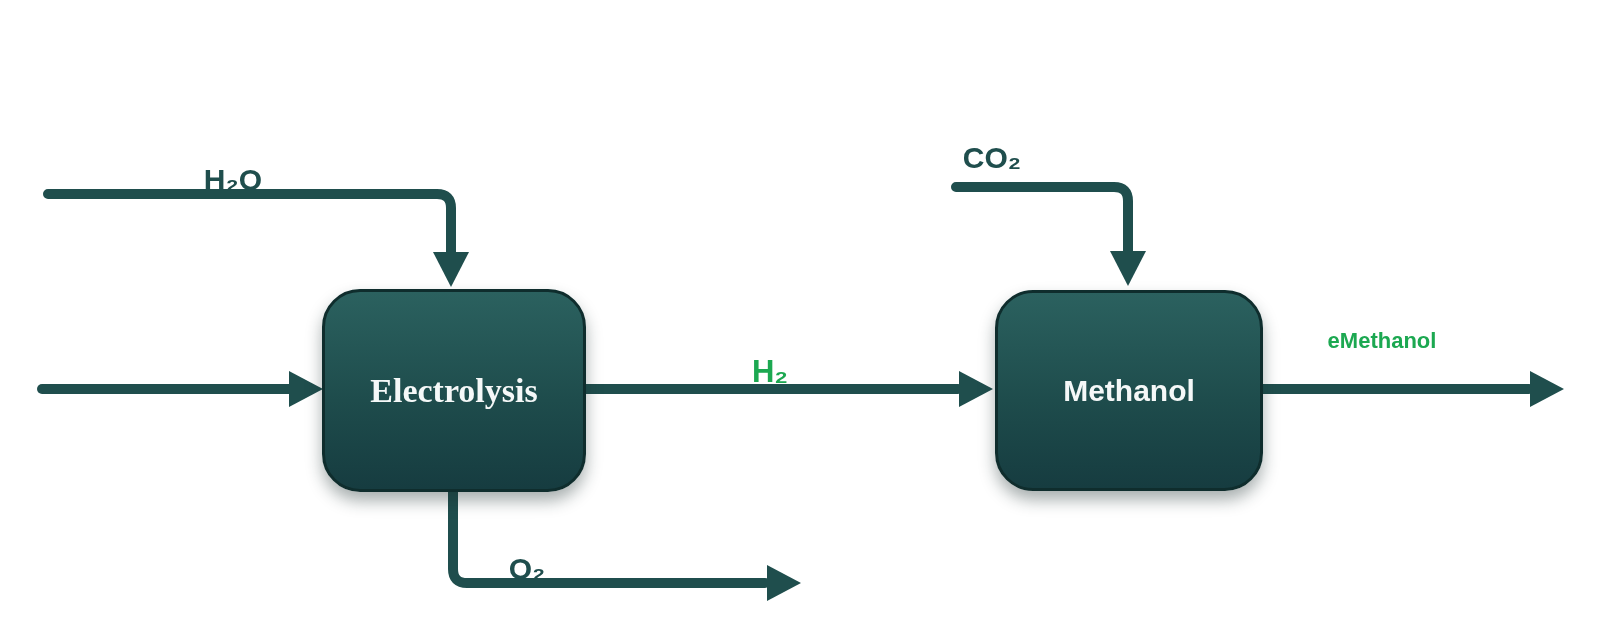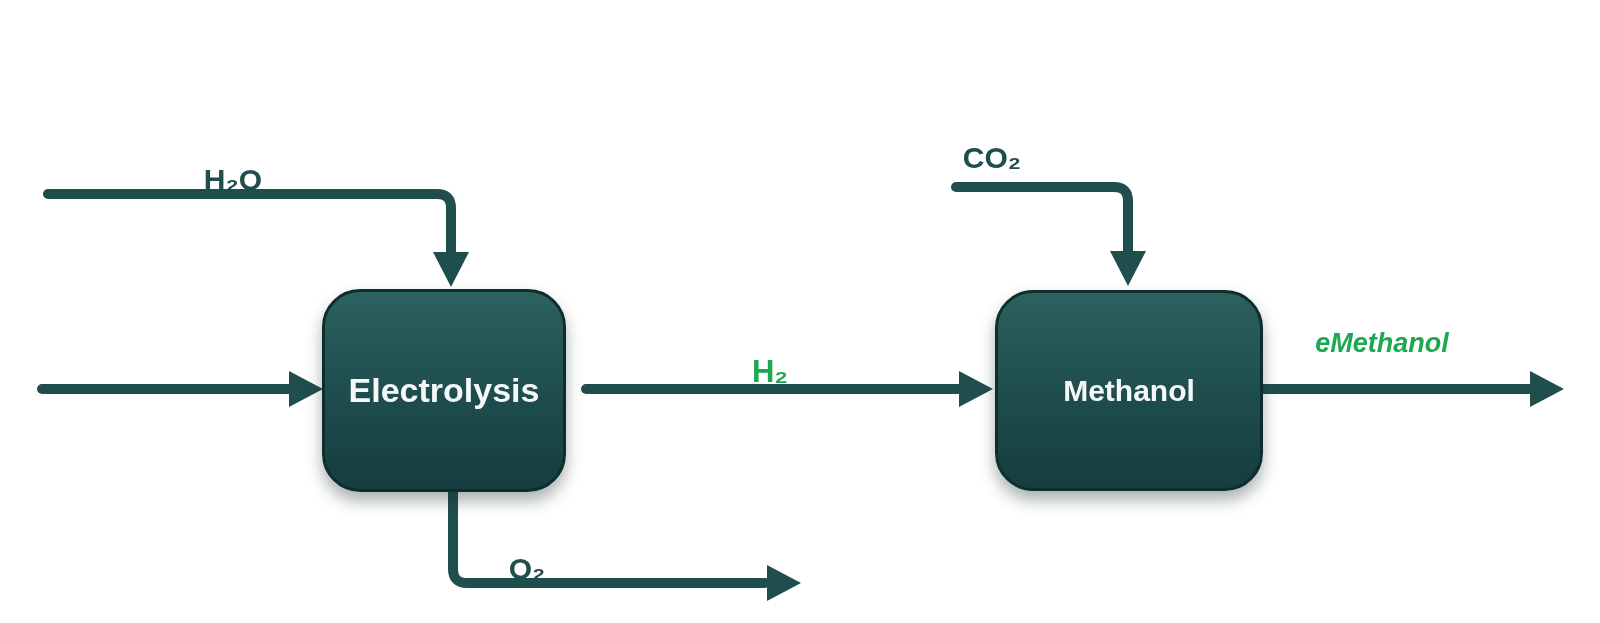--- a/index.html
+++ b/index.html
@@ -21,40 +21,40 @@
     justify-content: center;
     text-align: center;
     color: #f5f8f8;
     font-weight: bold;
     background: linear-gradient(180deg, #2b615f 0%, #1e4c4c 55%, #163c40 100%);
     border: 3px solid #0f2d2d;
     border-radius: 38px;
     box-shadow: 0 9px 16px rgba(25, 45, 45, 0.38);
     box-sizing: border-box;
   }
-  #electrolysis-box { left: 322px; top: 289px; width: 244px; height: 203px; font-size: 34px; }
+  #electrolysis-box { left: 322px; top: 289px; width: 264px; height: 203px; font-size: 34px; font-family: Liberation Serif, serif; }
   #methanol-box    { left: 995px; top: 290px; width: 268px; height: 201px; font-size: 30px; line-height: 39px; }
   #methanol-box span { display: block; }
 
   .stream-label {
     position: absolute;
     font-weight: bold;
     color: #1f4e4d;
     font-size: 30px;
     white-space: nowrap;
     margin-top: 32px;
   }
   .centered { transform: translateX(-50%); }
   .green { color: #1ca851; }
 
   #h2o-label        { left: 233px;  top: 131px; }
   #co2-label        { left: 992px;  top: 109px; }
   #renewable-label  { left: 25px;   top: 336px; font-size: 29px; }
   #h2-label         { left: 770px;  top: 322px; font-size: 31px; text-align: right; }
-  #emethanol-label  { left: 1382px; top: 296px; font-size: 27px; font-style: italic; }
+  #emethanol-label  { left: 1382px; top: 296px; font-size: 22px; }
   #o2-label         { left: 527px;  top: 520px; }
 </style>
 </head>
 <body>
 
 <div class="canvas">
 
   <svg class="flow-svg" viewBox="0 0 1600 623" fill="none" stroke="#1f4e4d" stroke-width="10" stroke-linecap="round" stroke-linejoin="round">
 
     <path d="M 48 194 L 437 194 Q 451 194 451 208 L 451 252"></path>

